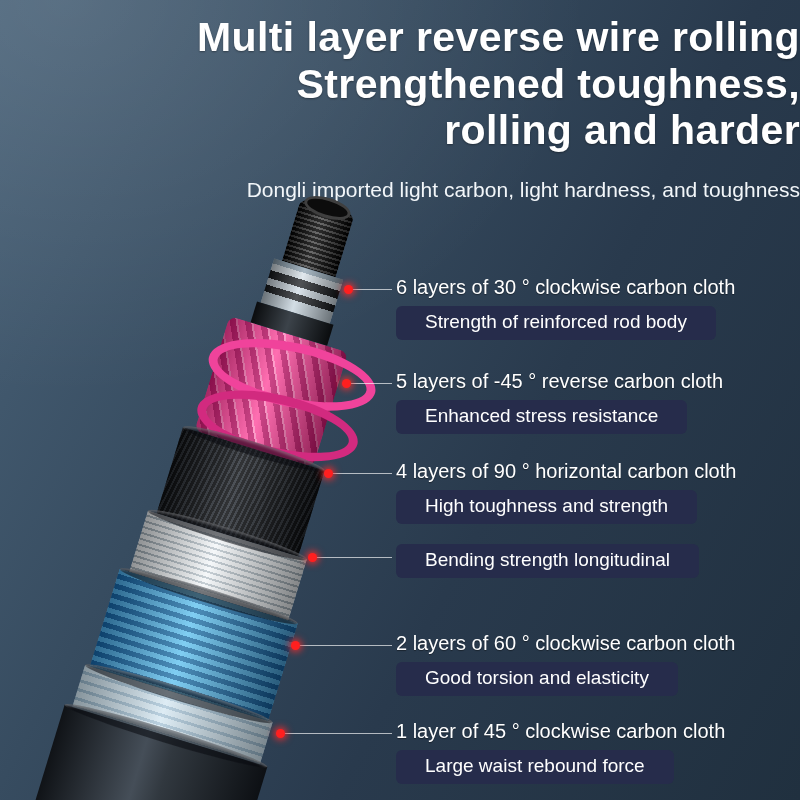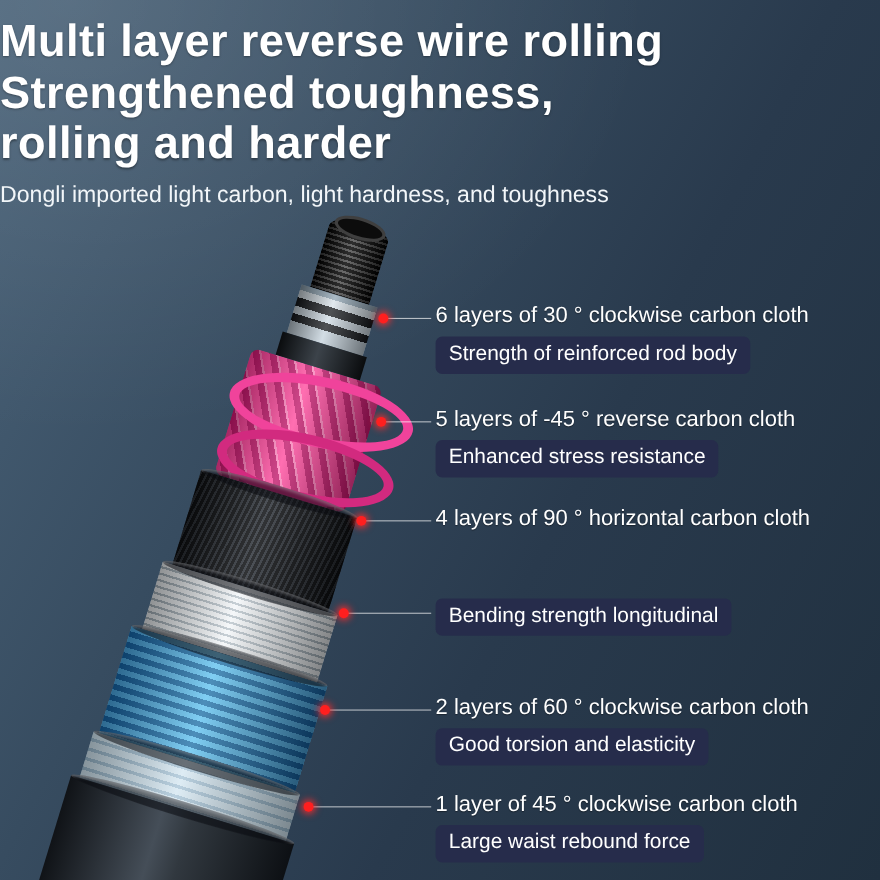--- a/index.html
+++ b/index.html
@@ -7,28 +7,28 @@
     width: 800px; height: 800px;
     position: relative;
     overflow: hidden;
     font-family: "Liberation Sans", sans-serif;
     background:
       radial-gradient(120% 90% at 8% 0%, rgba(255,255,255,0.10), rgba(255,255,255,0) 55%),
       linear-gradient(118deg, #4a6379 0%, #374c60 34%, #293a4d 62%, #20303f 100%);
   }
 
   
-  .header { position: absolute; top: 14px; left: 0; right: 0; text-align: left; color: #ffffff; }
+  .header { position: absolute; top: 14px; left: 0; right: 0; text-align: right; color: #ffffff; }
   .title-line { font-size: 41px; font-weight: bold; line-height: 1.14; letter-spacing: 0.4px; text-shadow: 0 1px 2px rgba(0,0,0,0.35); }
-  .subtitle { font-size: 21px; font-weight: normal; margin-top: 12px; color: #f2f6f9; }
+  .subtitle { font-size: 21px; font-weight: normal; margin-top: 24px; color: #f2f6f9; }
 
   
   .callout { position: absolute; left: 396px; width: 390px; }
   .callout-label { font-size: 20px; color: #ffffff; margin-bottom: 7px; white-space: nowrap; text-shadow: 0 1px 1px rgba(0,0,0,0.4); }
-  .callout-badge { display: inline-block; font-size: 19px; color: #ffffff; background: #262c4b; padding: 5px 12px 7px; border-radius: 6px; white-space: nowrap; }
+  .callout-badge { display: inline-block; font-size: 19px; color: #ffffff; background: #262c4b; padding: 5px 29px 7px; border-radius: 6px; white-space: nowrap; }
 
   .conn { position: absolute; height: 1px; background: rgba(255,255,255,0.65); }
   .dot  { position: absolute; width: 9px; height: 9px; border-radius: 50%;
           background: #ff1f1f; box-shadow: 0 0 7px 2px rgba(255,45,45,0.85); }
 
   
   .rod { position: absolute; left: 218px; top: 206px; width: 220px;
          transform: rotate(17deg); transform-origin: 110px 0; }
   .seg { position: relative; margin: 0 auto; }
   .lip { position: absolute; left: 0; right: 0; top: -7px; height: 14px; border-radius: 50%;
@@ -136,20 +136,21 @@
 <div class="callout" style="top:276px;">
   <div class="callout-label">6 layers of 30 ° clockwise carbon cloth</div>
   <div class="callout-badge">Strength of reinforced rod body</div>
 </div>
 <div class="callout" style="top:370px;">
   <div class="callout-label">5 layers of -45 ° reverse carbon cloth</div>
   <div class="callout-badge">Enhanced stress resistance</div>
 </div>
 <div class="callout" style="top:460px;">
   <div class="callout-label">4 layers of 90 ° horizontal carbon cloth</div>
+  <div class="callout-badge">High toughness and strength</div>
 </div>
 <div class="callout" style="top:544px;">
   <div class="callout-badge">Bending strength longitudinal</div>
 </div>
 <div class="callout" style="top:632px;">
   <div class="callout-label">2 layers of 60 ° clockwise carbon cloth</div>
   <div class="callout-badge">Good torsion and elasticity</div>
 </div>
 <div class="callout" style="top:720px;">
   <div class="callout-label">1 layer of 45 ° clockwise carbon cloth</div>

